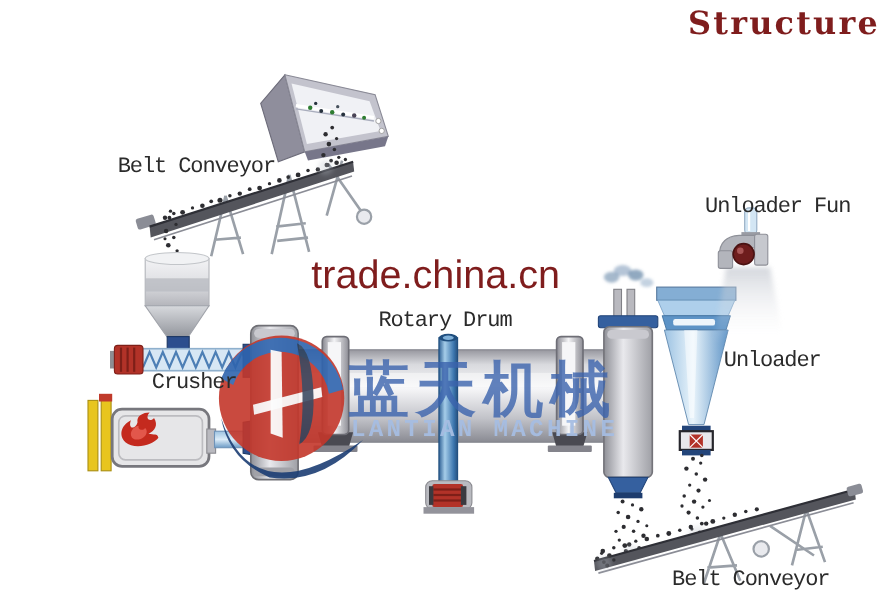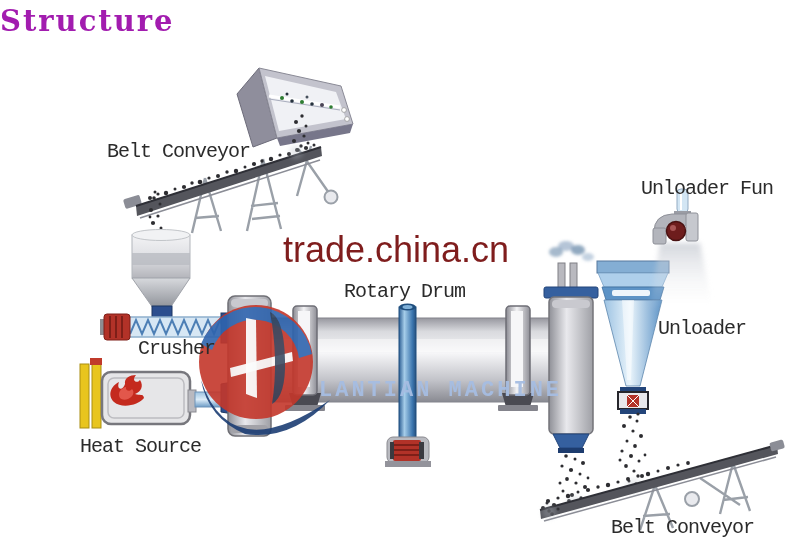--- a/index.html
+++ b/index.html
@@ -1,21 +1,21 @@
 <!DOCTYPE html>
 <html><head>
 <meta charset="utf-8">
 <style>
   html,body{margin:0;padding:0;background:#fff;}
   #stage{position:relative;width:800px;height:542px;background:#ffffff;overflow:hidden;
          font-family:"Liberation Sans",sans-serif;}
   #stage svg{position:absolute;left:0;top:0;}
-  .title{position:absolute;left:0;top:4px;width:800px;text-align:left;
+  .title{position:absolute;left:0;top:4px;width:800px;text-align:right;
          font-family:"DejaVu Serif","Liberation Serif",serif;font-weight:bold;
-         font-size:29px;letter-spacing:2px;color:#a21caf;}
+         font-size:29px;letter-spacing:2px;color:#7f1d1d;}
   .lbl{position:absolute;font-family:"Liberation Mono","DejaVu Sans Mono",monospace;
        font-size:20px;color:#2b2b2b;white-space:nowrap;letter-spacing:-1px;}
   .wm-site{position:absolute;left:283px;top:229px;font-family:"Liberation Sans",sans-serif;
        font-size:36px;color:#7f1d1d;letter-spacing:0px;white-space:nowrap;z-index:5;}
   .wm-cn{position:absolute;left:317px;top:318px;font-family:"DejaVu Sans",sans-serif;
        font-weight:bold;font-size:55px;letter-spacing:6px;color:rgba(59,99,172,0.80);
        white-space:nowrap;z-index:6;}
   .wm-en{position:absolute;left:319px;top:378px;font-family:Liberation Mono, monospace;
        font-weight:bold;font-size:22px;letter-spacing:3px;color:rgba(165,189,226,0.95);
        white-space:nowrap;z-index:6;}
@@ -374,24 +374,24 @@
     <circle cx="256" cy="362" r="57" fill="#c4372b"></circle>
     <path d="M201,344 A58,58 0 0 1 312,354 L299,358 A45,45 0 0 0 212,350 Z" fill="#2f64ae"></path>
     <path d="M201,380 Q230,468 330,400 Q291,441 245,434 Q208,418 201,380 Z" fill="#1c3e74"></path>
     <polygon points="246,318 256,320 257,398 246,394" fill="#ffffff" opacity="0.95"></polygon>
     <polygon points="230,368 292,352 293,361 231,377" fill="#ffffff" opacity="0.95"></polygon>
     <path d="M270,312 Q284,318 285,360 Q286,396 272,404 Q279,360 270,312 Z" fill="#2a3c55" opacity="0.9"></path>
   </g>
 </svg>
 
   <div class="wm-site">trade.china.cn</div>
+  <div class="wm-cn">蓝天机械</div>
   <div class="wm-en">LANTIAN MACHINE</div>
 
   <div class="title">Structure</div>
   <div class="lbl" style="left:107px;top:140px">Belt Conveyor</div>
   <div class="lbl" style="left:138px;top:337px">Crusher</div>
-  <div class="lbl" style="left:80px;top:435px">Heat Source</div>
   <div class="lbl" style="left:344px;top:280px">Rotary Drum</div>
   <div class="lbl" style="left:641px;top:177px">Unloader Fun</div>
   <div class="lbl" style="left:658px;top:317px">Unloader</div>
   <div class="lbl" style="left:611px;top:516px">Belt Conveyor</div>
 
 </div>
 
 </body></html>

